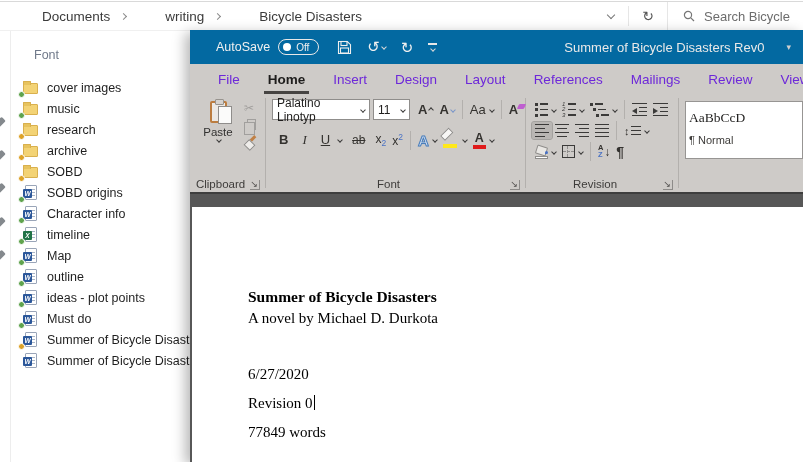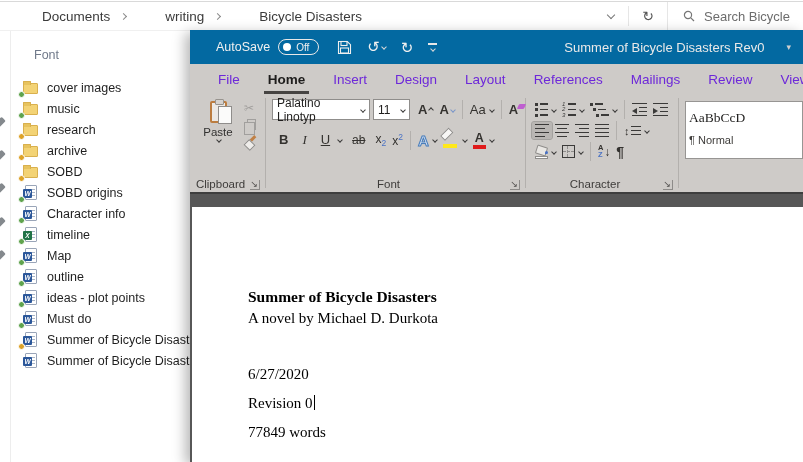--- a/index.html
+++ b/index.html
@@ -605,21 +605,21 @@
                   <span class="a">A</span>
                   <span class="z">Z</span>
                 </span>
                 <span class="dar">↓</span>
               </span>
             </span>
           <span class="rbtn">
               <span class="pilcrow">¶</span>
             </span>
         </div>
-        <span class="group-label">Character</span>
+        <span class="group-label">Revision</span>
         <span class="launcher">↘</span>
       </div>
       <i class="vsep"></i>
 
       <div class="group g-styles">
         <div class="style-card">
           <div class="style-preview">AaBbCcD</div>
           <div class="style-name">¶ Normal</div>
         </div>
       </div>

